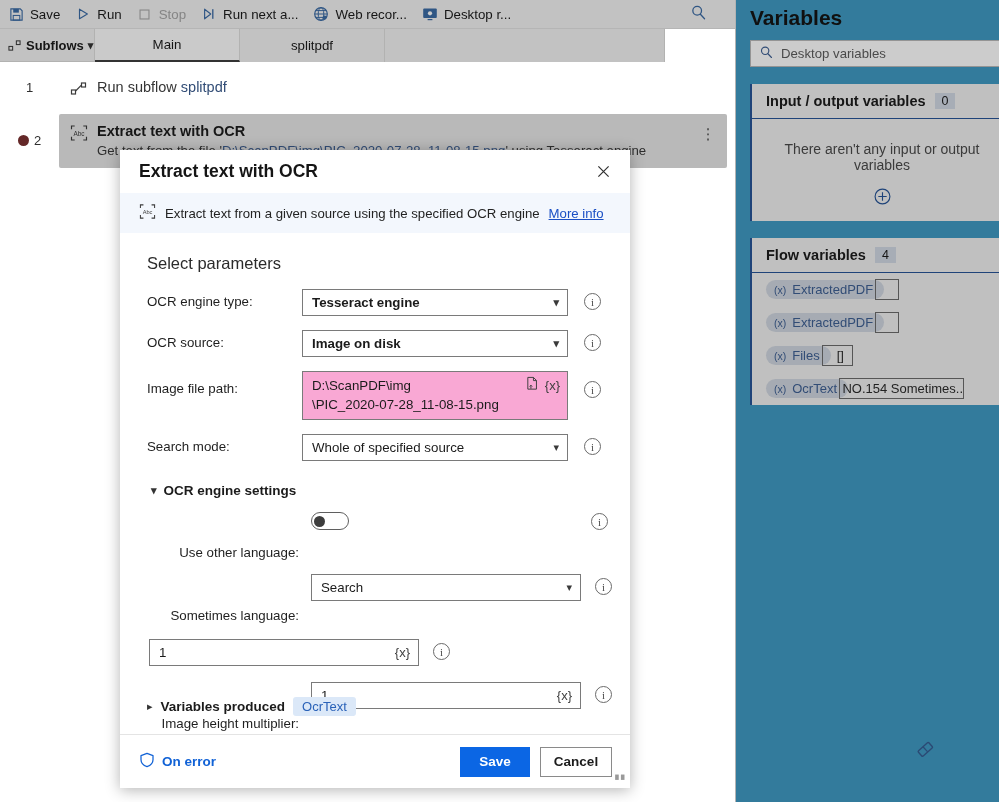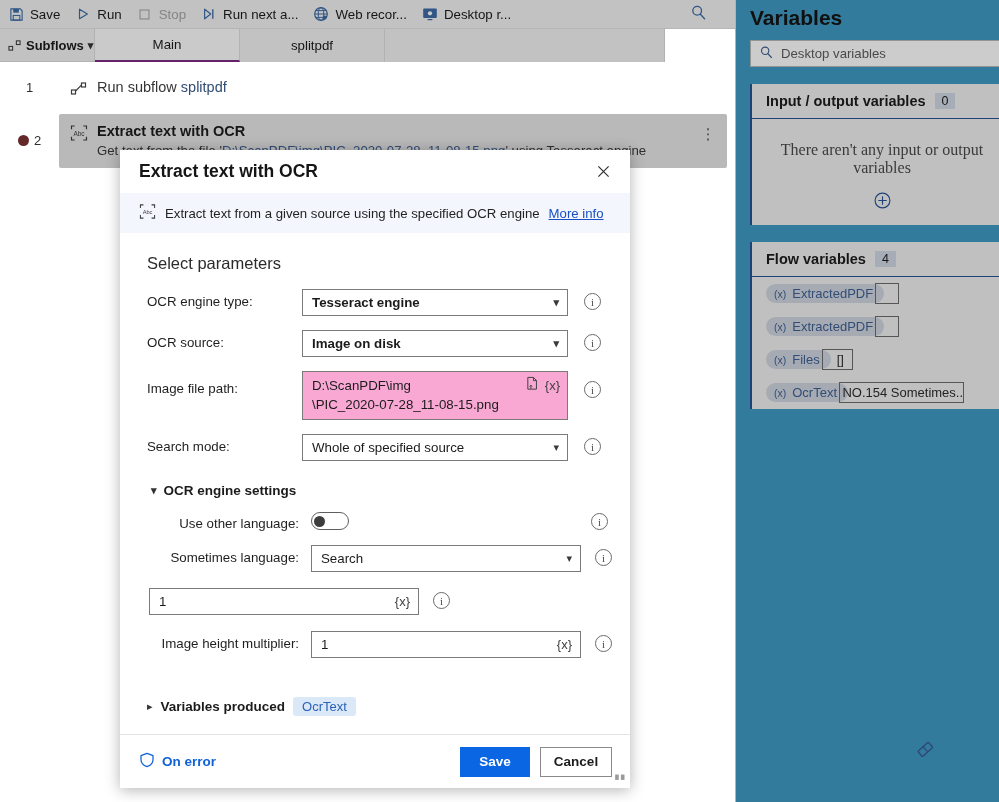--- a/index.html
+++ b/index.html
@@ -40,21 +40,21 @@
   .subflows-btn {
     width: 95px; height: 33px; display: flex; align-items: center; gap: 4px;
     padding-left: 6px; font-size: 13px; font-weight: bold; color: #1b1b1b;
     border-right: 1px solid #dededc;
   }
   .tab {
     width: 145px; height: 33px; display: flex; align-items: center;
     justify-content: center; font-size: 13.3px; color: #1b1b1b;
     border-right: 1px solid #dededc; background: #f2f2f2;
   }
-  .tab.active { background: #fdfdfd; border-bottom: 2px solid #a21caf; }
+  .tab.active { background: #fdfdfd; border-bottom: 2px solid #404040; }
   .tabstrip .filler { flex: 1; border-bottom: none; }
 
   
   .workspace {
     position: absolute; top: 62px; left: 0; width: 735px; bottom: 0;
     background: #f6f6f6;
   }
   .gutter {
     position: absolute; left: 0; top: 0; width: 59px; bottom: 0;
     background: #f2f2f2; border-right: 1px solid #e6e6e6;
@@ -96,21 +96,21 @@
   }
   .var-search span { font-size: 13.2px; color: #5c5c5c; }
   .var-group { margin: 17px 0 0 14px; width: 262px; background: #f0f0f0; border-left: 2px solid #0b57c7; }
   .var-group-hd {
     height: 35px; display: flex; align-items: center; gap: 9px; padding-left: 14px;
     border-bottom: 1px solid #0b57c7; background: #f0f0f0;
   }
   .var-group-hd .t { font-size: 14.5px; font-weight: bold; color: #1b1b1b; }
   .badge { background: #cdd9ec; color: #1b1b1b; font-size: 12.5px; padding: 1px 7px; }
   .var-empty { padding: 22px 14px 10px; text-align: center; }
-  .var-empty .msg { font-size: 16px; color: #4a4a4a; font-family: Liberation Serif, serif; }
+  .var-empty .msg { font-size: 14px; color: #4a4a4a; }
   .var-empty .plus { margin-top: 14px; font-size: 17px; color: #0b57c7; }
   .var-row { height: 33px; display: flex; align-items: center; padding-left: 14px; }
   .var-pill {
     display: inline-flex; align-items: center; gap: 6px; height: 19px;
     background: #ccd6e6; border-radius: 10px; padding: 0 11px 0 8px;
   }
   .var-pill .x { font-size: 10.5px; color: #2a62b8; }
   .var-pill .nm { font-size: 13px; color: #2a62b8; }
   .var-val {
     height: 21px; border: 1px solid #6b6b6b; margin-left: -9px;
@@ -137,21 +137,21 @@
     padding: 10px 18px 10px 19px; font-size: 13.2px; color: #232323;
   }
   .m-body { flex: 1; overflow: hidden; padding: 0 18px 0 27px; }
   .m-sec-title { font-size: 16.5px; color: #2b2b2b; margin: 21px 0 16px 0; }
 
   .frow { display: flex; align-items: flex-start; margin-bottom: 14px; }
   .flabel {
     width: 155px; flex: 0 0 155px; padding-top: 5px; text-align: left;
     font-size: 13.3px; color: #1f1f1f;
   }
-  .flabel.r { text-align: right; padding-right: 10px; }
+  .flabel.r { text-align: right; padding-right: 10px; margin-top: 29px; }
   .fctrl { flex: 1; position: relative; }
   .ctl {
     width: 266px; min-height: 27px; border: 1px solid #7a7a7a; background: #fff;
     display: flex; align-items: center; padding: 0 8px 0 9px;
     font-size: 13.3px; color: #1b1b1b;
   }
   .ctl.bold { font-weight: bold; }
   .ctl.wide { width: 270px; }
   .ctl .chev { margin-left: auto; font-size: 11px; color: #3a3a3a; padding-left: 6px; }
   .ctl .brace { margin-left: auto; font-size: 13px; color: #3f3f3f; }

